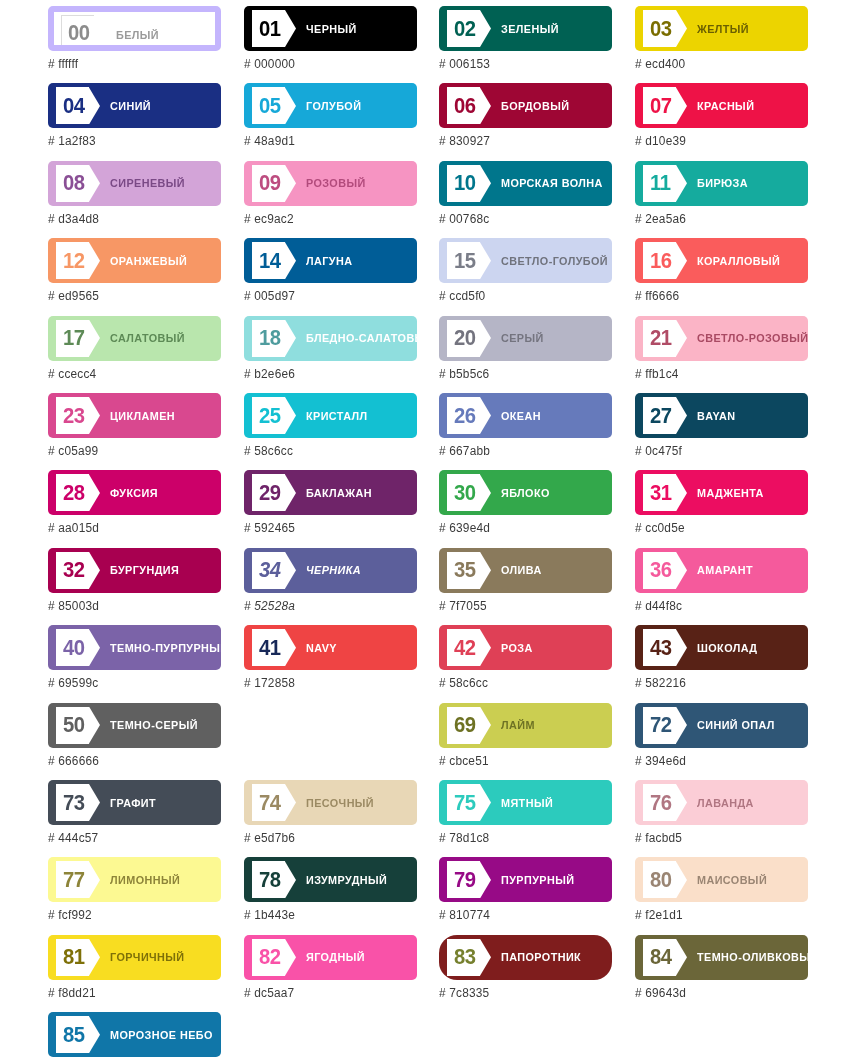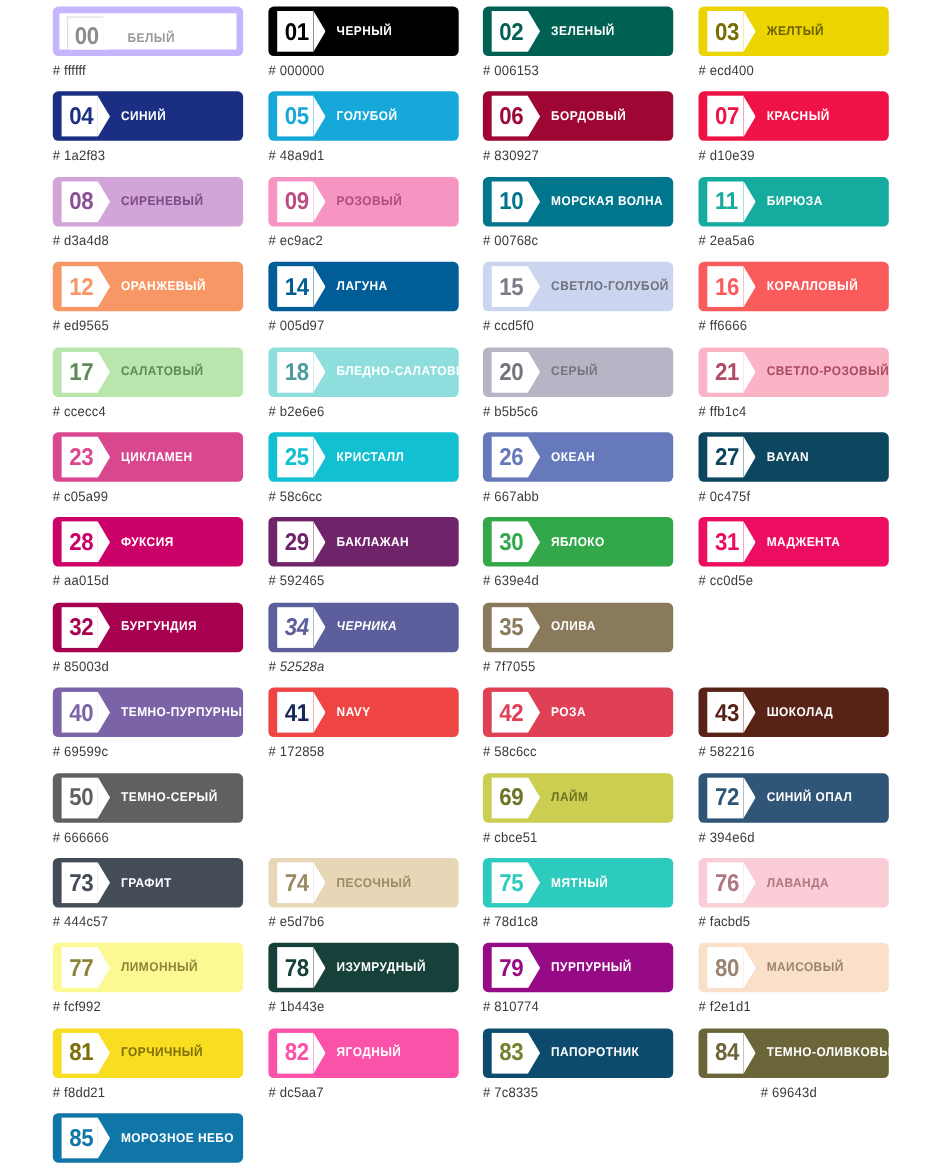--- a/index.html
+++ b/index.html
@@ -429,20 +429,30 @@
     <div class="swatch-cell" style="left: 439px; top: 547.8px;">
       <div class="swatch-bar" style="background: rgb(138, 122, 92);">
         <div class="badge">
           <span class="badge-num" style="color: rgb(138, 122, 92);">35</span>
           <span class="badge-tip"></span>
         </div>
         <div class="swatch-name" style="color: rgb(255, 255, 255);">ОЛИВА</div>
       </div>
       <div class="swatch-hex" style="color: rgb(59, 59, 59);"># 7f7055</div>
     </div>
+    <div class="swatch-cell" style="left: 635px; top: 547.8px;">
+      <div class="swatch-bar" style="background: rgb(245, 90, 156);">
+        <div class="badge">
+          <span class="badge-num" style="color: rgb(245, 90, 156);">36</span>
+          <span class="badge-tip"></span>
+        </div>
+        <div class="swatch-name" style="color: rgb(255, 255, 255);">АМАРАНТ</div>
+      </div>
+      <div class="swatch-hex" style="color: rgb(59, 59, 59);"># d44f8c</div>
+    </div>
     <div class="swatch-cell" style="left: 48px; top: 625.2px;">
       <div class="swatch-bar" style="background: rgb(123, 99, 168);">
         <div class="badge">
           <span class="badge-num" style="color: rgb(123, 99, 168);">40</span>
           <span class="badge-tip"></span>
         </div>
         <div class="swatch-name" style="color: rgb(255, 255, 255);">ТЕМНО-ПУРПУРНЫЙ</div>
       </div>
       <div class="swatch-hex" style="color: rgb(59, 59, 59);"># 69599c</div>
     </div>
@@ -600,30 +610,30 @@
       <div class="swatch-bar" style="background: rgb(249, 82, 168);">
         <div class="badge">
           <span class="badge-num" style="color: rgb(249, 82, 168);">82</span>
           <span class="badge-tip"></span>
         </div>
         <div class="swatch-name" style="color: rgb(255, 255, 255);">ЯГОДНЫЙ</div>
       </div>
       <div class="swatch-hex" style="color: rgb(59, 59, 59);"># dc5aa7</div>
     </div>
     <div class="swatch-cell" style="left: 439px; top: 934.8px;">
-      <div class="swatch-bar" style="background: #0c4a6e;">
+      <div class="swatch-bar" style="background: #7f1d1d; border-radius: 18px;">
         <div class="badge">
           <span class="badge-num" style="color: rgb(118, 128, 46);">83</span>
           <span class="badge-tip"></span>
         </div>
         <div class="swatch-name" style="color: rgb(255, 255, 255);">ПАПОРОТНИК</div>
       </div>
       <div class="swatch-hex" style="color: rgb(59, 59, 59);"># 7c8335</div>
     </div>
-    <div class="swatch-cell" style="left: 635px; top: 934.8px; text-align: center;">
+    <div class="swatch-cell" style="left: 635px; top: 934.8px;">
       <div class="swatch-bar" style="background: rgb(107, 102, 57);">
         <div class="badge">
           <span class="badge-num" style="color: rgb(107, 102, 57);">84</span>
           <span class="badge-tip"></span>
         </div>
         <div class="swatch-name" style="color: rgb(255, 255, 255);">ТЕМНО-ОЛИВКОВЫЙ</div>
       </div>
       <div class="swatch-hex" style="color: rgb(59, 59, 59);"># 69643d</div>
     </div>
     <div class="swatch-cell" style="left: 48px; top: 1012.2px;">

